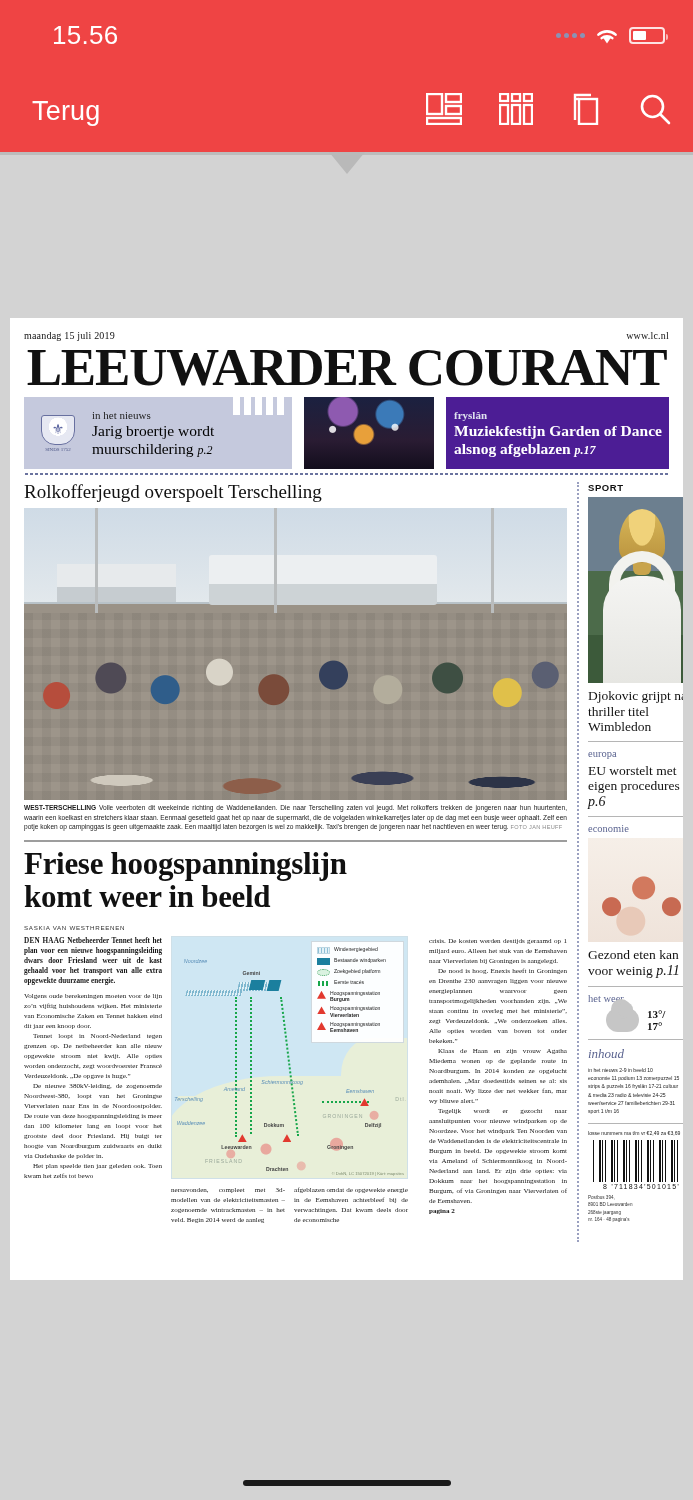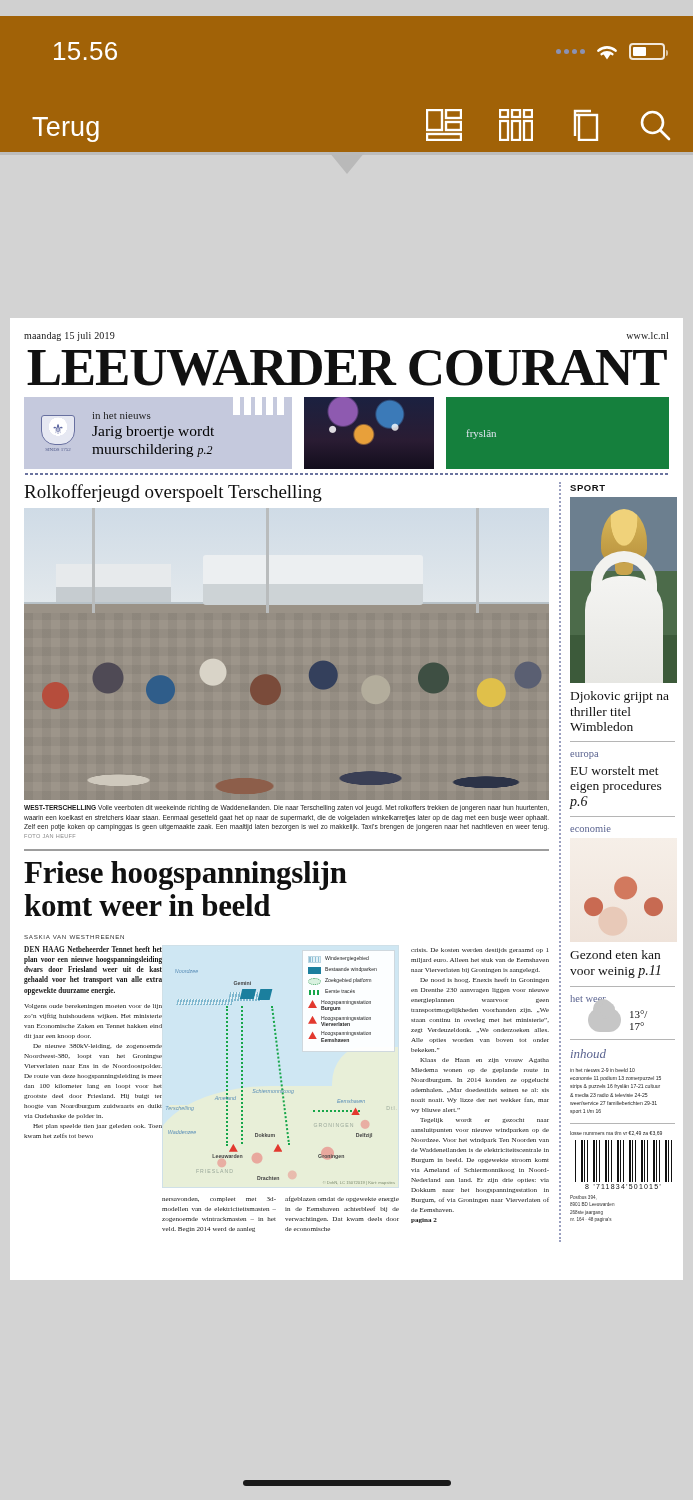--- a/index.html
+++ b/index.html
@@ -6,22 +6,22 @@
   html, body { width: 693px; height: 1500px; }
   body {
     font-family: "Liberation Sans", sans-serif;
     background: #d0d0d0;
     overflow: hidden;
     position: relative;
   }
 
   
   .chrome {
-    position: absolute; top: 16px; left: 0; width: 693px; height: 168px;
-    background: #a16207;
+    position: absolute; top: 0; left: 0; width: 693px; height: 168px;
+    background: #ef4444;
   }
   .statusbar {
     position: absolute; top: 0; left: 0; right: 0; height: 70px;
     display: flex; align-items: center; justify-content: space-between;
     padding: 0 28px 0 52px;
   }
   .status-time {
     color: #fff; font-size: 26px; font-weight: 500; letter-spacing: .3px;
   }
   .status-right { display: flex; align-items: center; gap: 9px; }
@@ -131,22 +131,22 @@
     flex: 0 0 130px;
     background:
       radial-gradient(circle at 22% 45%, rgba(255,255,255,.85) 0 3px, transparent 4px),
       radial-gradient(circle at 70% 42%, rgba(255,255,255,.8) 0 3px, transparent 4px),
       radial-gradient(circle at 46% 52%, #e8a03a 0 9px, transparent 11px),
       radial-gradient(circle at 30% 20%, #8e5ab0 0 14px, transparent 16px),
       radial-gradient(circle at 66% 24%, #3b7ab8 0 13px, transparent 15px),
       linear-gradient(#1b2140, #2a1c33 60%, #120d1c);
   }
   .teaser-b {
-    flex: 1; background: #15803d; color: #fff; display: flex;
-    align-items: center; padding-left: 12px;
+    flex: 1; background: #4c1d95; color: #fff; display: flex;
+    align-items: center;  font-weight: bold;
   }
   .teaser-b .teaser-kicker { color: #dfe2ef; }
   .teaser-b .teaser-head { color: #fff; }
 
   .dotline {
     height: 4px; margin: 3px 0 6px;
     background-image: radial-gradient(#6b739f 38%, transparent 40%);
     background-size: 5px 4px; background-repeat: repeat-x;
   }
 
@@ -223,21 +223,21 @@
   .big-head {
     font-family: "Liberation Serif", serif; font-weight: 700;
     font-size: 31px; line-height: 1.06; letter-spacing: -.3px;
     margin-bottom: 10px;
   }
   .byline {
     font-family: "Liberation Sans", sans-serif;
     font-size: 6.2px; letter-spacing: .7px; color: #333; margin-bottom: 5px;
   }
 
-  .cols { display: flex; }
+  .cols { display: flex; gap: 9px; }
   .col { width: 138px; }
   .col p {
     font-family: "Liberation Serif", serif;
     font-size: 7.1px; line-height: 1.41; text-align: justify;
     text-indent: 9px; color: #151515; margin: 0;
     -webkit-hyphens: auto; hyphens: auto;
   }
   .col p.first { text-indent: 0; }
   .col p.intro { font-weight: 700; font-size: 7.2px; margin-bottom: 5px; text-indent: 0; }
   .col p.intro .dateline { letter-spacing: .2px; }
@@ -365,21 +365,21 @@
   .food-img {
     width: 100%; height: 104px; margin-bottom: 5px;
     background:
       radial-gradient(circle at 22% 66%, #c96a52 0 9px, transparent 10px),
       radial-gradient(circle at 52% 48%, #d2795e 0 11px, transparent 12px),
       radial-gradient(circle at 78% 66%, #c76a52 0 9px, transparent 10px),
       radial-gradient(circle at 40% 80%, #e8c9b8 0 14px, transparent 15px),
       linear-gradient(#f6efe8, #efe3da);
   }
 
-  .weer-row { display: flex; align-items: center; gap: 8px; margin: 3px 18px 2px; }
+  .weer-row { display: flex; align-items: center; gap: 8px; margin: 3px 18px 2px; font-weight: bold; }
   .cloud {
     width: 40px; height: 24px; background: #c6c6c6; border-radius: 14px;
     position: relative;
   }
   .cloud::before, .cloud::after {
     content:""; position:absolute; background:#c6c6c6; border-radius:50%;
   }
   .cloud::before { width:20px; height:20px; left:5px; top:-9px; }
   .cloud::after { width:15px; height:15px; right:6px; top:-6px; }
   .temps { font-family: "Liberation Serif", serif; font-size: 11px; color: #111; }
@@ -523,20 +523,25 @@
           <em>p.2</em>
         </div>
       </div>
     </div>
 
     <div class="teaser-img"></div>
 
     <div class="teaser-b">
       <div class="teaser-txt">
         <div class="teaser-kicker">fryslân</div>
+        <div class="teaser-head">
+          <span>Muziekfestijn Garden of Dance</span><br>
+          <span>alsnog afgeblazen</span>
+          <em>p.17</em>
+        </div>
       </div>
     </div>
   </div>
 
   <div class="dotline"></div>
 
   <div class="body-wrap">
 
     <div class="main-col">
 
@@ -570,20 +575,21 @@
       <div class="byline">SASKIA VAN WESTHREENEN</div>
 
       <div class="cols">
 
         <div class="col">
           <p class="intro">
             <span class="dateline">DEN HAAG</span>
             <span>Netbeheerder Tennet heeft het plan voor een nieuwe hoogspanningsleiding dwars door Friesland weer uit de kast gehaald voor het transport van alle extra opgewekte duurzame energie.</span>
           </p>
           <p class="first">Volgens oude berekeningen moeten voor de lijn zo’n vijftig huishoudens wijken. Het ministerie van Economische Zaken en Tennet hakken eind dit jaar een knoop door.</p>
+          <p>Tennet loopt in Noord-Nederland tegen grenzen op. De netbeheerder kan alle nieuw opgewekte stroom niet kwijt. Alle opties worden onderzocht, zegt woordvoerster Franscé Verdeuzeldonk. „De opgave is huge.”</p>
           <p>De nieuwe 380kV-leiding, de zogenoemde Noordwest-380, loopt van het Groningse Vierverlaten naar Ens in de Noordoostpolder. De route van deze hoogspanningsleiding is meer dan 100 kilometer lang en loopt voor het grootste deel door Friesland. Hij buigt ter hoogte van Noardburgum zuidwaarts en duikt via Oudehaske de polder in.</p>
           <p>Het plan speelde tien jaar geleden ook. Toen kwam het zelfs tot bewo</p>
         </div>
 
         <div class="mapwrap">
           <div class="map">
             <div class="sea"></div>
             <div class="land"></div>
             <div class="land2"></div>
             <div class="urban"></div>

